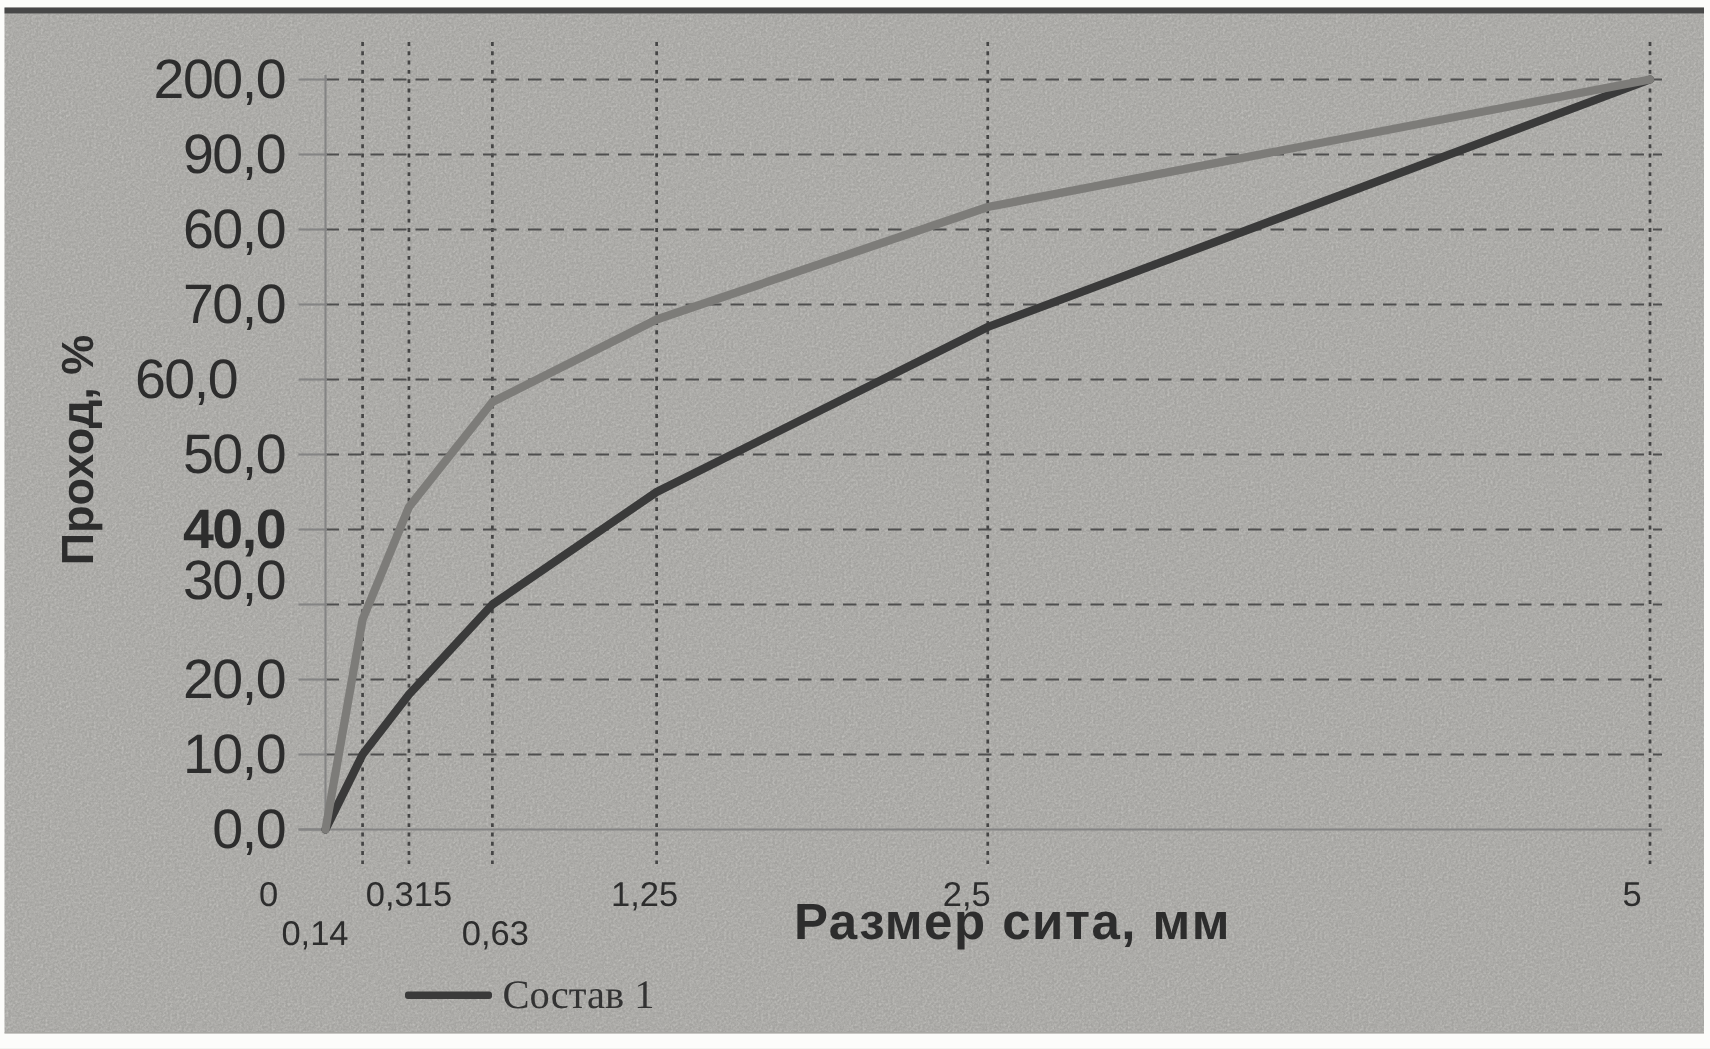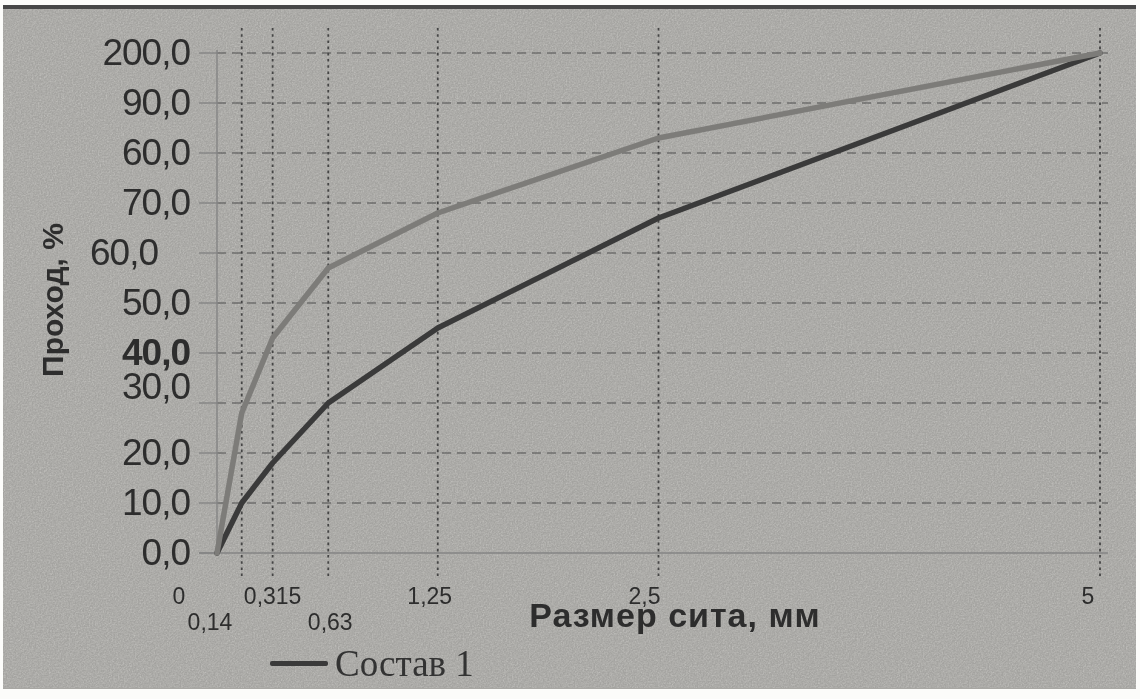--- a/index.html
+++ b/index.html
@@ -96,21 +96,21 @@
   .legend-line {
     display: inline-block;
     width: 58px;
     height: 5px;
     border-radius: 2px;
     background: #3a3a3a;
   }
   .legend-label {
     margin-left: 7px;
     font-family: "Liberation Serif", serif;
-    font-size: 37px;
+    font-size: 27px;
     color: #333333;
     white-space: nowrap;
   }
 </style>
 </head>
 <body>
 
 <div class="paper">
 
   <div class="chart-area">

